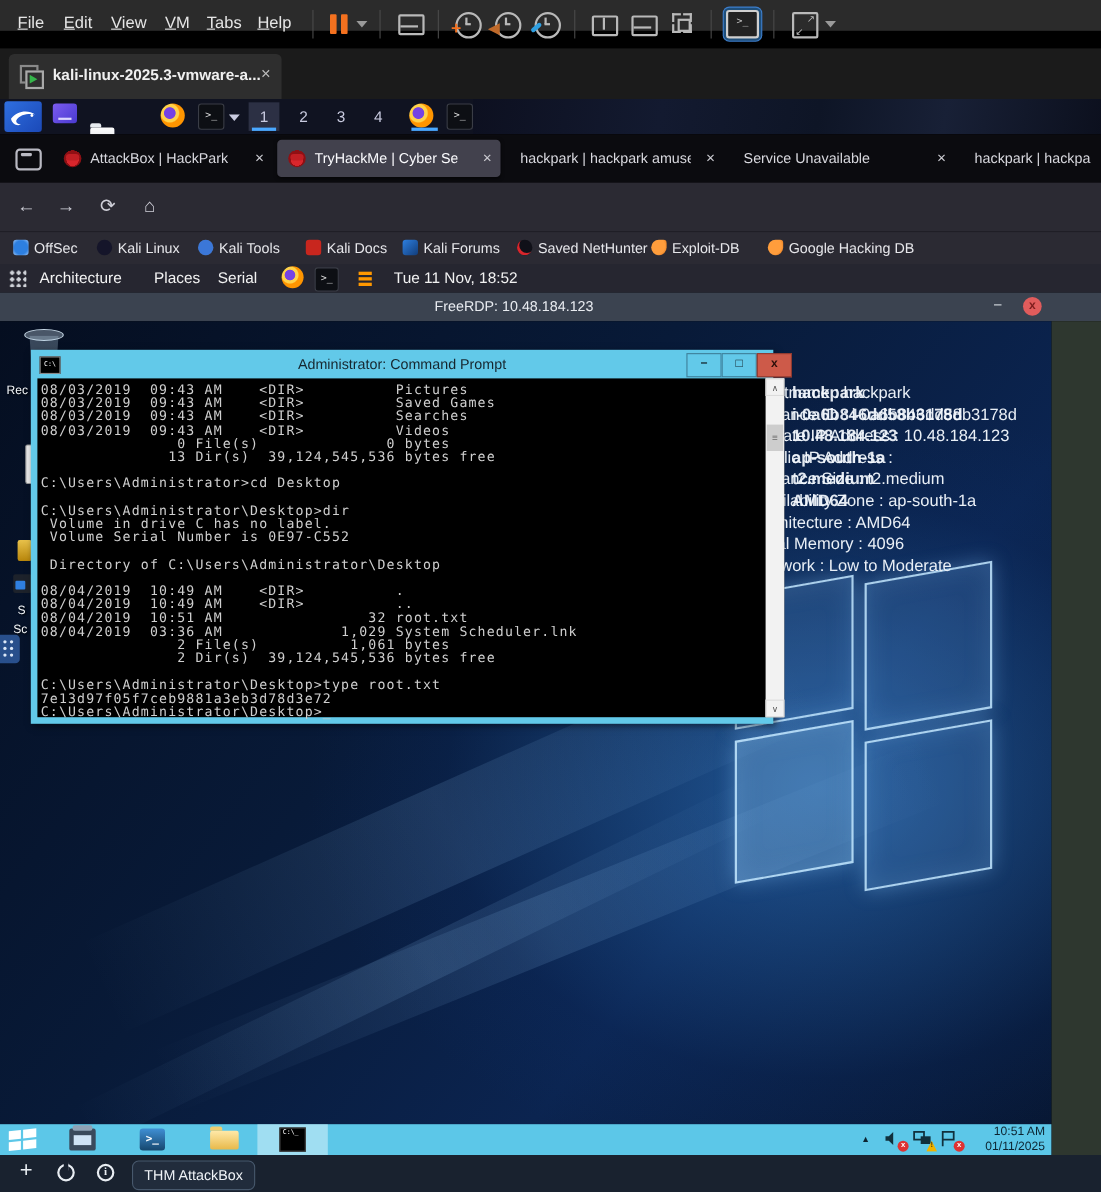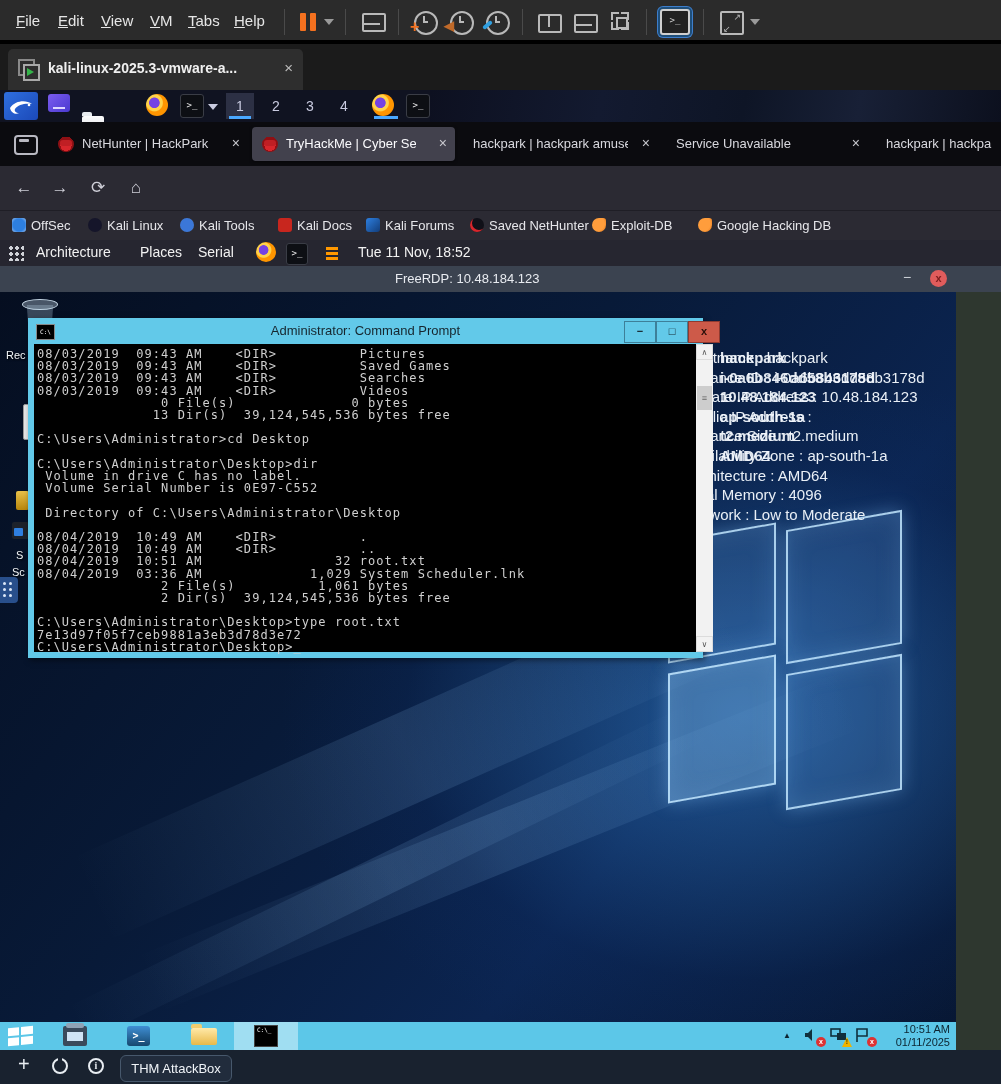--- a/index.html
+++ b/index.html
@@ -1,20 +1,20 @@
 <!DOCTYPE html>
 <html><head>
 <meta charset="utf-8">
 <style>
   html,body{margin:0;padding:0;}
   body{width:1001px;height:1084px;position:relative;overflow:hidden;background:#000;
        font-family:"Liberation Sans",sans-serif;-webkit-font-smoothing:antialiased;}
   .abs{position:absolute;}
   
-  .vm-menubar{left:0;top:0;width:1001px;height:40px;background:#2b2b2b;color:#e6e6e6;font-size:15px;}
+  .vm-menubar{left:0;top:0;width:1001px;height:28px;background:#2b2b2b;color:#e6e6e6;font-size:15px;}
   .vm-menu-item{top:12px;cursor:default;}
   .vm-menu-item::first-letter{text-decoration:underline;}
   .tb-sep{width:1px;height:26px;background:#4a4a4a;top:9px;}
   .pausebar{width:6px;height:18px;background:#f4711f;top:13px;border-radius:1px;}
   .caret{width:0;height:0;border-left:5px solid transparent;border-right:5px solid transparent;border-top:6px solid #9a9a9a;}
   .clock-ic{width:20px;height:20px;border:2.5px solid #b9b9b9;border-radius:50%;top:11px;}
   .clock-ic .hand{position:absolute;left:7px;top:3px;width:2px;height:6px;background:#b9b9b9;}
   .clock-ic .hand2{position:absolute;left:7px;top:8px;width:5px;height:2px;background:#b9b9b9;}
   .badge-plus{position:absolute;left:-6px;top:8px;color:#f4711f;font-size:16px;font-weight:bold;line-height:12px;}
   .badge-arr{position:absolute;left:-8px;top:5px;color:#c06a2a;font-size:13px;font-weight:bold;}
@@ -29,21 +29,21 @@
   .fs-ic i.bl{left:0;bottom:0;border-right:none;border-top:none;}
   .fs-ic i.br{right:0;bottom:0;border-left:none;border-top:none;}
   .fs-ic .sq{position:absolute;left:5px;top:5px;width:8px;height:8px;border:2px solid #b9b9b9;}
   .console-ic{width:26px;height:22px;border:2px solid #cfcfcf;border-radius:3px;top:9px;color:#cfcfcf;
               font-family:"DejaVu Sans Mono",monospace;font-size:9px;line-height:18px;text-align:center;
               box-shadow:0 0 0 2px #1f4e79,0 0 0 3px #3d7ecc;background:#222;}
   .stretch-ic{width:20px;height:20px;border:2px solid #b9b9b9;border-radius:2px;top:11px;color:#b9b9b9;font-size:9px;}
   .stretch-ic b{position:absolute;font-weight:normal;}
   
   .vm-tabbar{left:0;top:44px;width:1001px;height:46px;background:#1b1b1b;}
-  .vm-tab{left:8px;top:5px;width:248px;height:47px;background:#2e2e2e;border-radius:5px 5px 0 0;color:#f0f0f0;font-size:14px;font-weight:bold;padding-left:47px;}
+  .vm-tab{left:8px;top:5px;width:248px;height:47px;background:#2e2e2e;border-radius:5px 5px 0 0;color:#f0f0f0;font-size:14px;font-weight:bold;}
   .vmtab-ic{left:10px;top:10px;width:20px;height:18px;}
   .vmtab-ic .s1{position:absolute;left:0;top:0;width:13px;height:13px;border:2px solid #8a8a8a;background:#2e2e2e;}
   .vmtab-ic .s2{position:absolute;left:5px;top:5px;width:13px;height:13px;border:2px solid #a9a9a9;background:#2e2e2e;}
   .vmtab-ic .play{position:absolute;left:9px;top:9px;width:0;height:0;border-left:7px solid #35b54a;border-top:4px solid transparent;border-bottom:4px solid transparent;}
   
   .xfce-panel{left:0;top:90px;width:1001px;height:32px;background:#101321;overflow:hidden;}
   .xfce-wall{left:430px;top:0;width:571px;height:32px;
      background:linear-gradient(100deg,#0d1020 0%,#131a30 30%,#0e1526 55%,#182036 75%,#0c101e 100%);}
   .kali-btn{left:4px;top:2px;width:34px;height:28px;background:linear-gradient(135deg,#2f6fe0,#1b49b8);border-radius:3px;}
   .launcher{top:4px;width:24px;height:24px;}
@@ -238,21 +238,21 @@
     </div>
   <div class="abs launcher term-sq" style="left:406px">&gt;_</div>
 </div>
 
 <div class="abs ff-tabbar">
   <div class="abs" style="left:14px;top:13px">
       <div class="ffview-ic"></div>
     </div>
   <div class="abs ff-tab" style="left:48px;width:200px">
     <span class="thm-fav"></span>
-    <span class="abs" style="left:34px;top:9px">NetHunter | HackPark</span>
+    <span class="abs" style="left:34px;top:9px">AttackBox | HackPark</span>
     <span class="tab-close">×</span>
   </div>
   <div class="abs ff-tab active" style="left:252px;width:203px">
     <span class="thm-fav"></span>
     <span class="abs" style="left:34px;top:9px;width:130px;overflow:hidden;white-space:nowrap">TryHackMe | Cyber Sec</span>
     <span class="tab-close">×</span>
   </div>
   <div class="abs ff-tab" style="left:459px;width:199px">
     <span class="abs" style="left:14px;top:9px;width:155px;overflow:hidden;white-space:nowrap">hackpark | hackpark amuse</span>
     <span class="tab-close">×</span>

